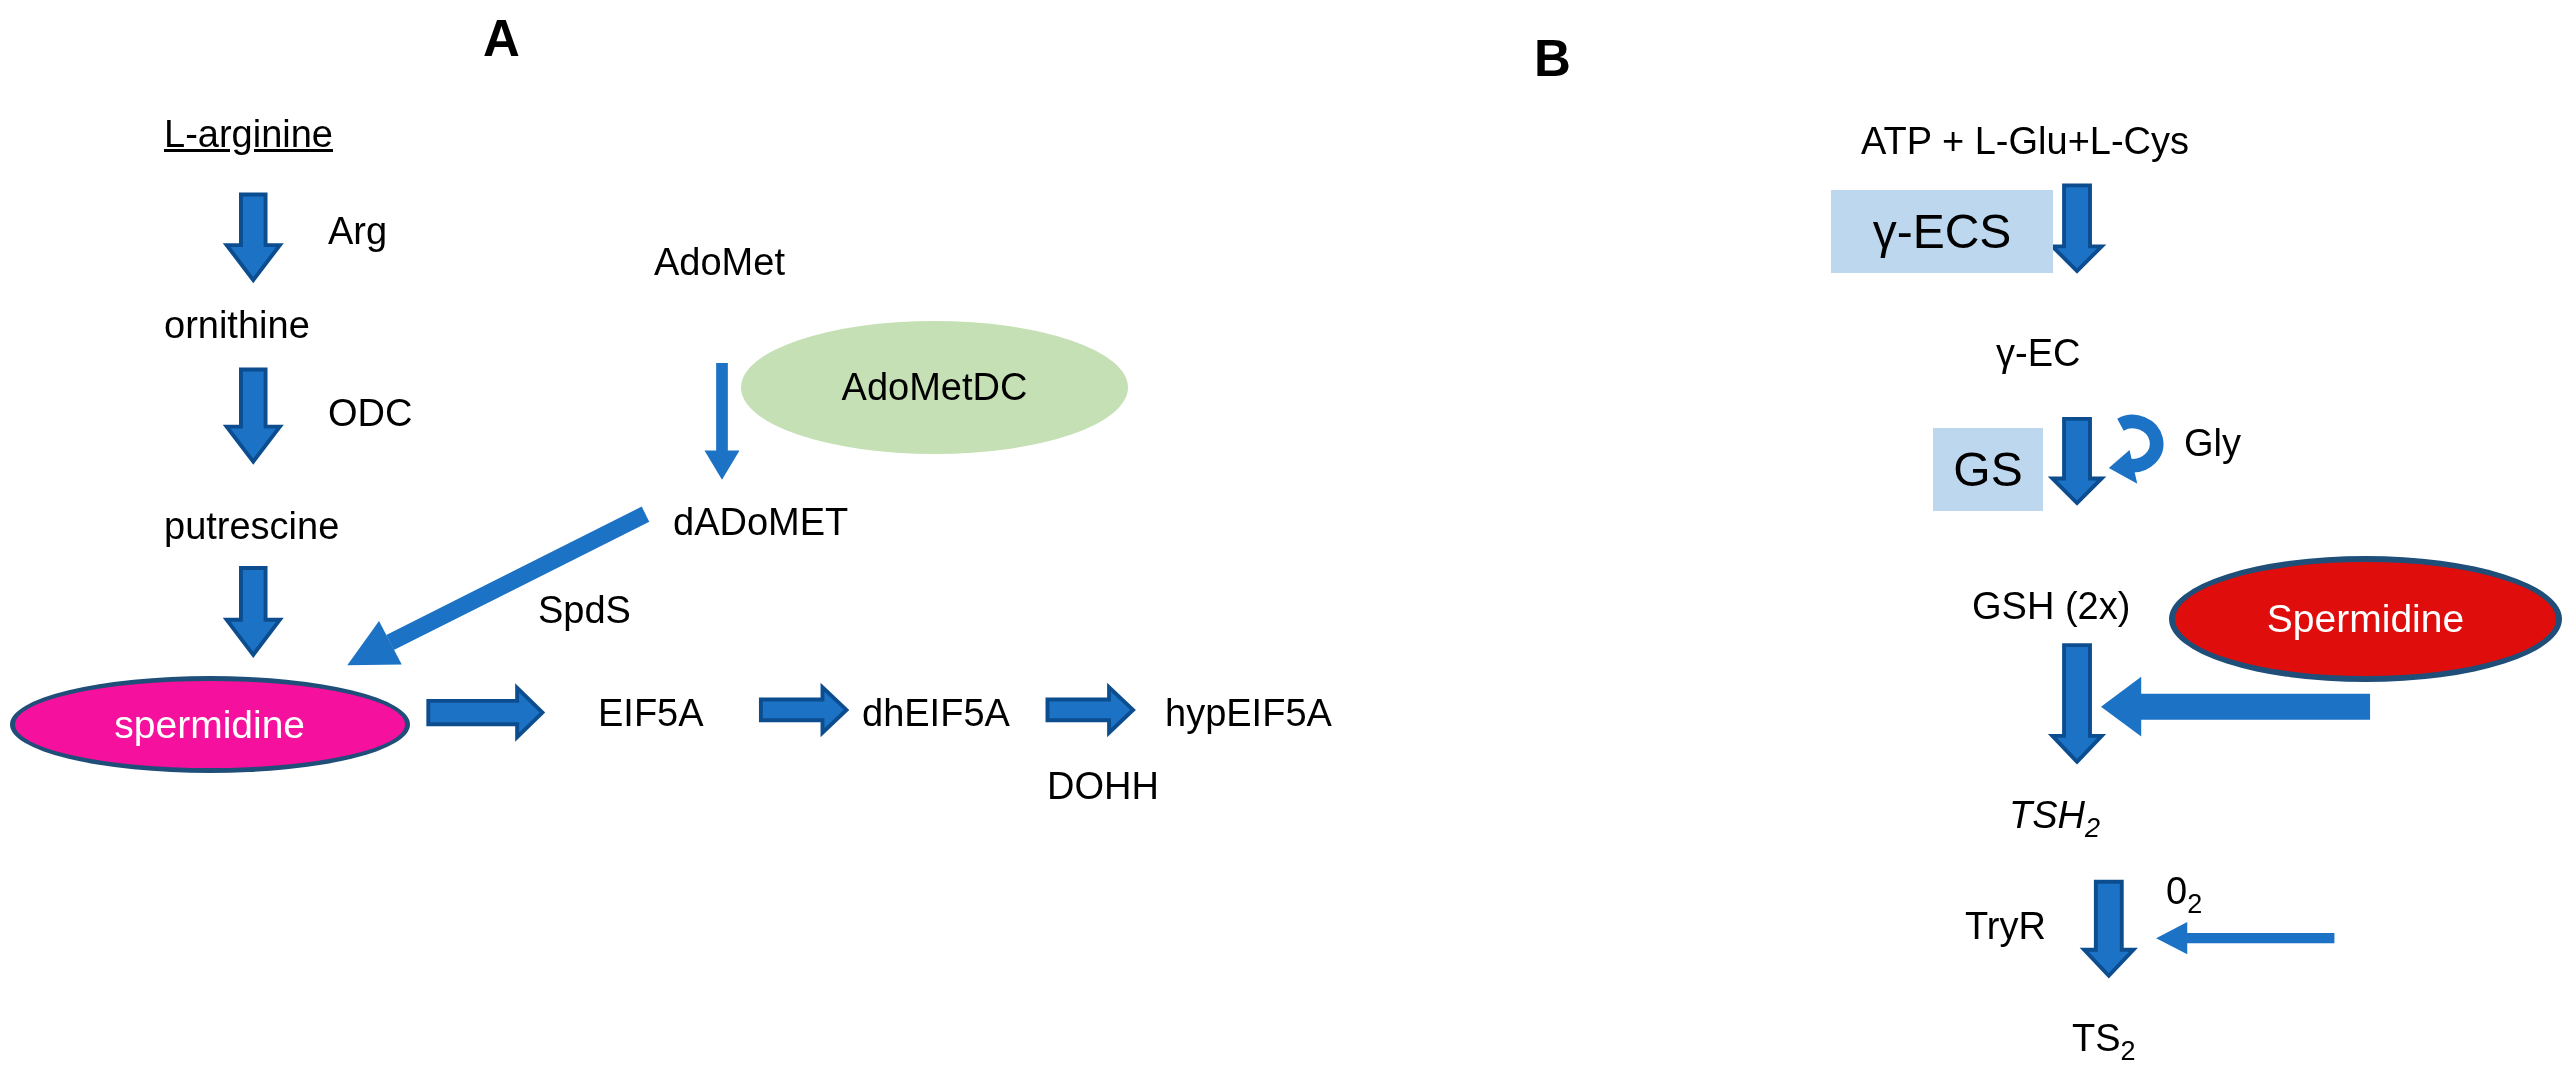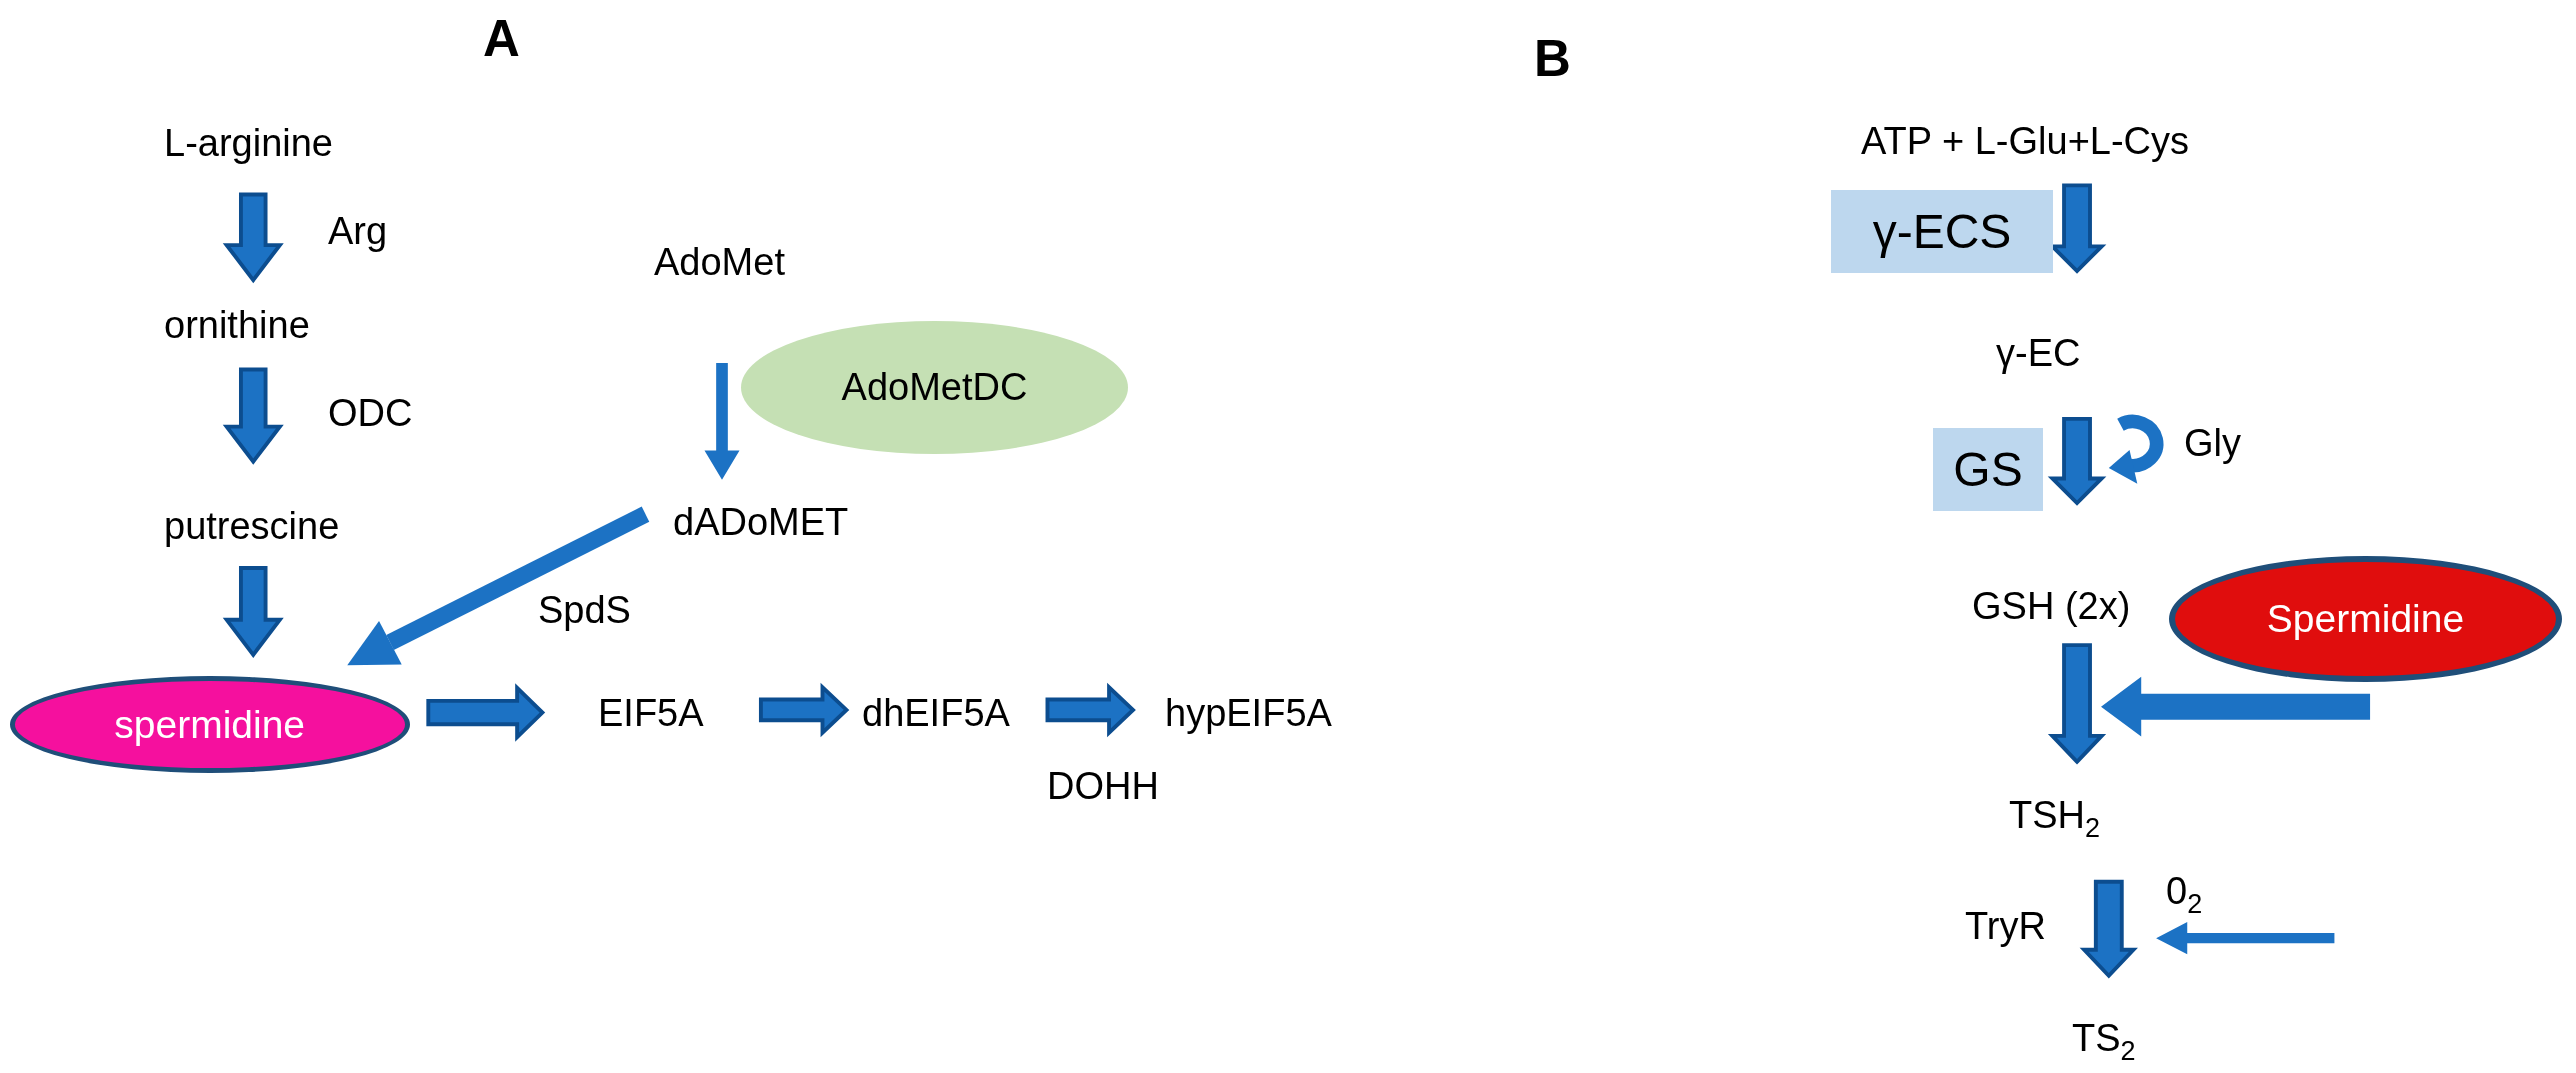--- a/index.html
+++ b/index.html
@@ -56,21 +56,21 @@
     <polygon class="flatarrow" points="3655,1070 3302,1070 3302,1044 3240,1090 3302,1136 3302,1110 3655,1110"></polygon>
 
     <polygon class="flatarrow" points="3600,1439 3373,1439 3373,1422 3325,1447 3373,1472 3373,1455 3600,1455"></polygon>
 
     <path class="linearrow" d="M 3270 655 A 37 34 0 1 1 3284 718" stroke-width="21"></path>
     <polygon class="flatarrow" points="3252,722 3284,694 3296,746"></polygon>
   </svg>
 
   <div class="t panel-label" style="left:483px;top:10.4px;">A</div>
 
-  <div class="t" style="left:164px;top:122px;">L-arginine</div>
+  <div class="t" style="left:164px;top:113px;text-decoration:underline;">L-arginine</div>
   <div class="t" style="left:328px;top:210px;">Arg</div>
   <div class="t" style="left:164px;top:304px;">ornithine</div>
   <div class="t" style="left:328px;top:392px;">ODC</div>
   <div class="t" style="left:164px;top:505px;">putrescine</div>
 
   <div class="t" style="left:654px;top:241px;">AdoMet</div>
   <div class="shape ellipse green-ellipse" style="left:741px;top:321px;width:387px;height:133px;">
     <span>AdoMetDC</span>
   </div>
   <div class="t" style="left:673px;top:501px;">dADoMET</div>
@@ -101,21 +101,21 @@
   </div>
   <div class="t" style="left:2184px;top:422px;">Gly</div>
 
   <div class="t" style="left:1972px;top:585px;">GSH (2x)</div>
 
   <div class="shape ellipse red-ellipse" style="left:2169px;top:556px;width:393px;height:126px;">
     <span>Spermidine</span>
   </div>
 
 
-  <div class="t" style="left:2009px;top:794px;"><span>TSH</span><span class="sub">2</span></div>
+  <div class="t" style="left:2009px;top:794px;font-style:italic;"><span>TSH</span><span class="sub">2</span></div>
 
   <div class="t" style="left:1965px;top:905px;">TryR</div>
   <div class="t" style="left:2166px;top:870px;"><span>0</span><span class="sub">2</span></div>
 
   <div class="t" style="left:2072px;top:1017px;"><span>TS</span><span class="sub">2</span></div>
 
 </div>
 
 
 </body></html>

